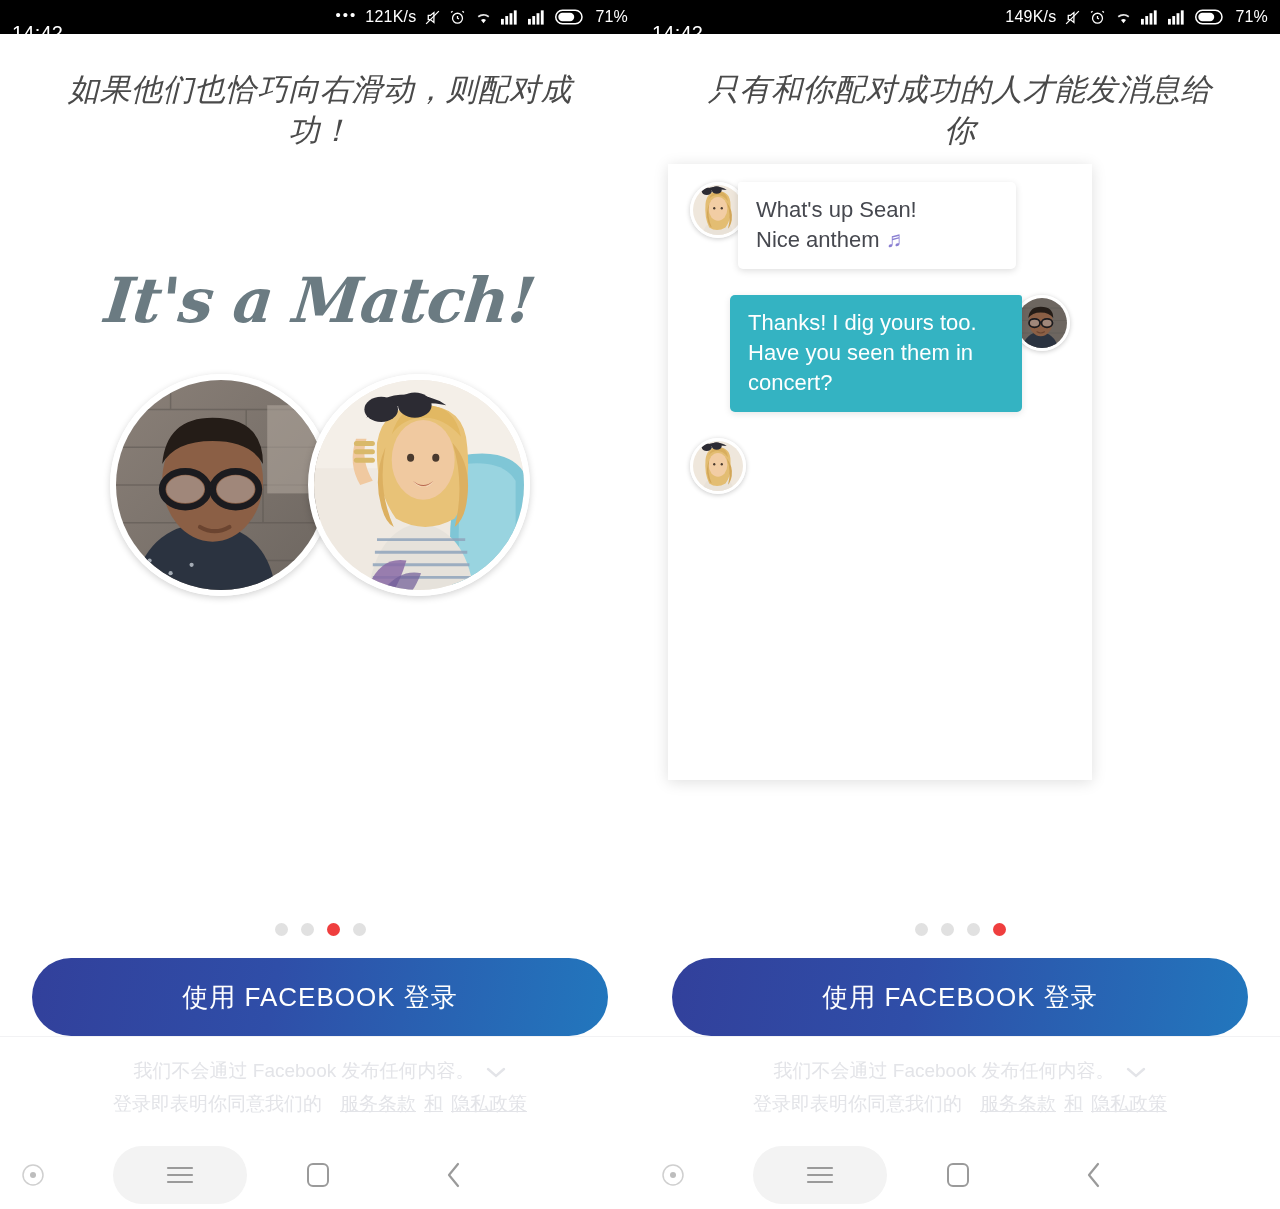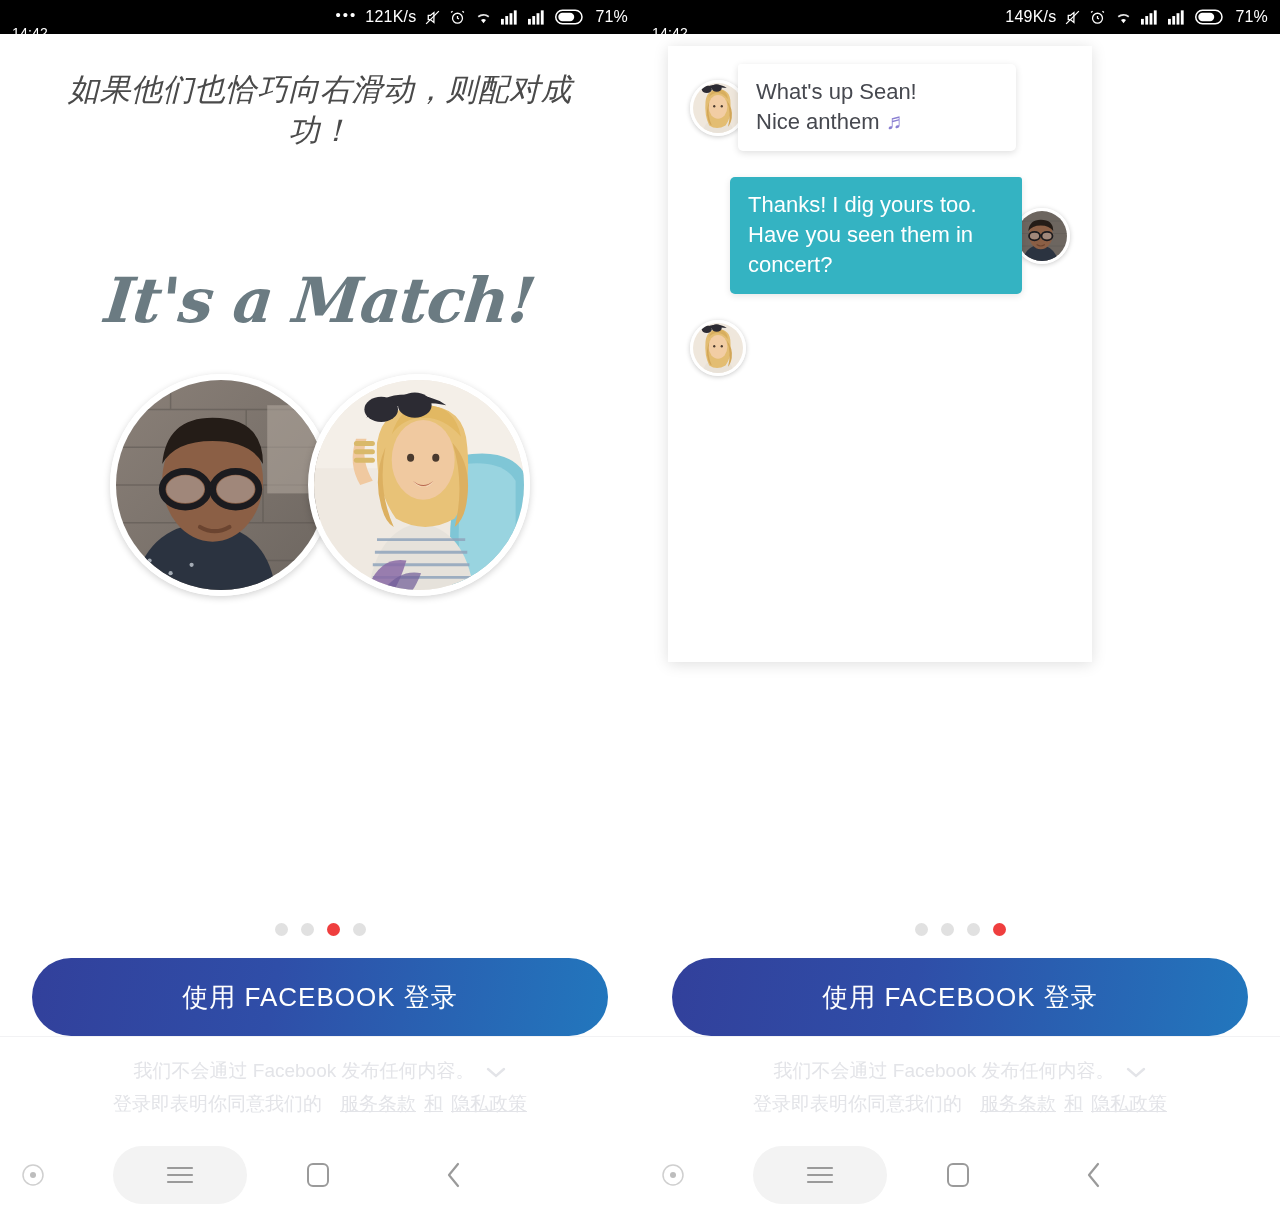--- a/index.html
+++ b/index.html
@@ -24,21 +24,21 @@
     height: 34px;
     background: #000000;
     color: #ffffff;
     display: flex;
     align-items: center;
     padding: 0 12px;
     font-size: 17px;
     letter-spacing: .2px;
     flex: 0 0 auto;
   }
-  .sb-clock { font-size: 14px; margin-top: 32px; }
+  .sb-clock { font-size: 20px; margin-top: 32px; }
   .sb-spacer { flex: 1 1 auto; }
   .sb-right { display: flex; align-items: center; gap: 8px; }
   .sb-dots { letter-spacing: 2px; font-size: 15px; position: relative; top: -3px; }
   .sb-net { font-size: 16px; }
   .sb-icon { display: inline-flex; align-items: center; }
   .sb-pct { font-size: 16px; margin-left: 2px; }
 
   
   .headline {
     margin-top: 36px;
@@ -105,21 +105,21 @@
   }
   .chat-header {
     height: 62px;
     background: #fbfaf8;
     display: flex; align-items: center; justify-content: center;
     font-size: 28px;
     color: #40424a;
     letter-spacing: .3px;
   }
   .chat-body { padding: 18px 22px 0 22px; }
-  .msg-row { display: flex; align-items: center; margin-bottom: 26px; }
+  .msg-row { display: flex; align-items: flex-start; margin-bottom: 26px; }
   .msg-row.them { justify-content: flex-start; }
   .msg-row.me   { justify-content: flex-end; }
   .avatar {
     width: 56px; height: 56px;
     border-radius: 50%;
     border: 3px solid #ffffff;
     box-shadow: 0 1px 5px rgba(0,0,0,.22);
     overflow: hidden;
     flex: 0 0 auto;
   }
@@ -460,20 +460,21 @@
         <span class="sb-icon">
           <svg width="30" height="16" viewBox="0 0 32 16">
             <rect x="0.8" y="0.8" width="28" height="14.4" rx="7.2" fill="none" stroke="#fff" stroke-width="1.6"></rect>
             <rect x="3.5" y="3.5" width="17" height="9" rx="4.5" fill="#fff"></rect>
           </svg>
         </span>
         <span class="sb-pct">71%</span>
       </span>
     </div>
 
+    <div class="headline">只有和你配对成功的人才能发消息给你</div>
 
     <div class="hero">
       <div class="chat-card">
         <div class="chat-body">
 
           <div class="msg-row them">
             <span class="avatar">
               <svg viewBox="0 0 40 40" preserveAspectRatio="xMidYMid slice">
                 <rect width="40" height="40" fill="#efe7dc"></rect>
                 <path d="M7 40 q4 -12 13 -13 q10 1 13 13 z" fill="#e9e2d8"></path>

